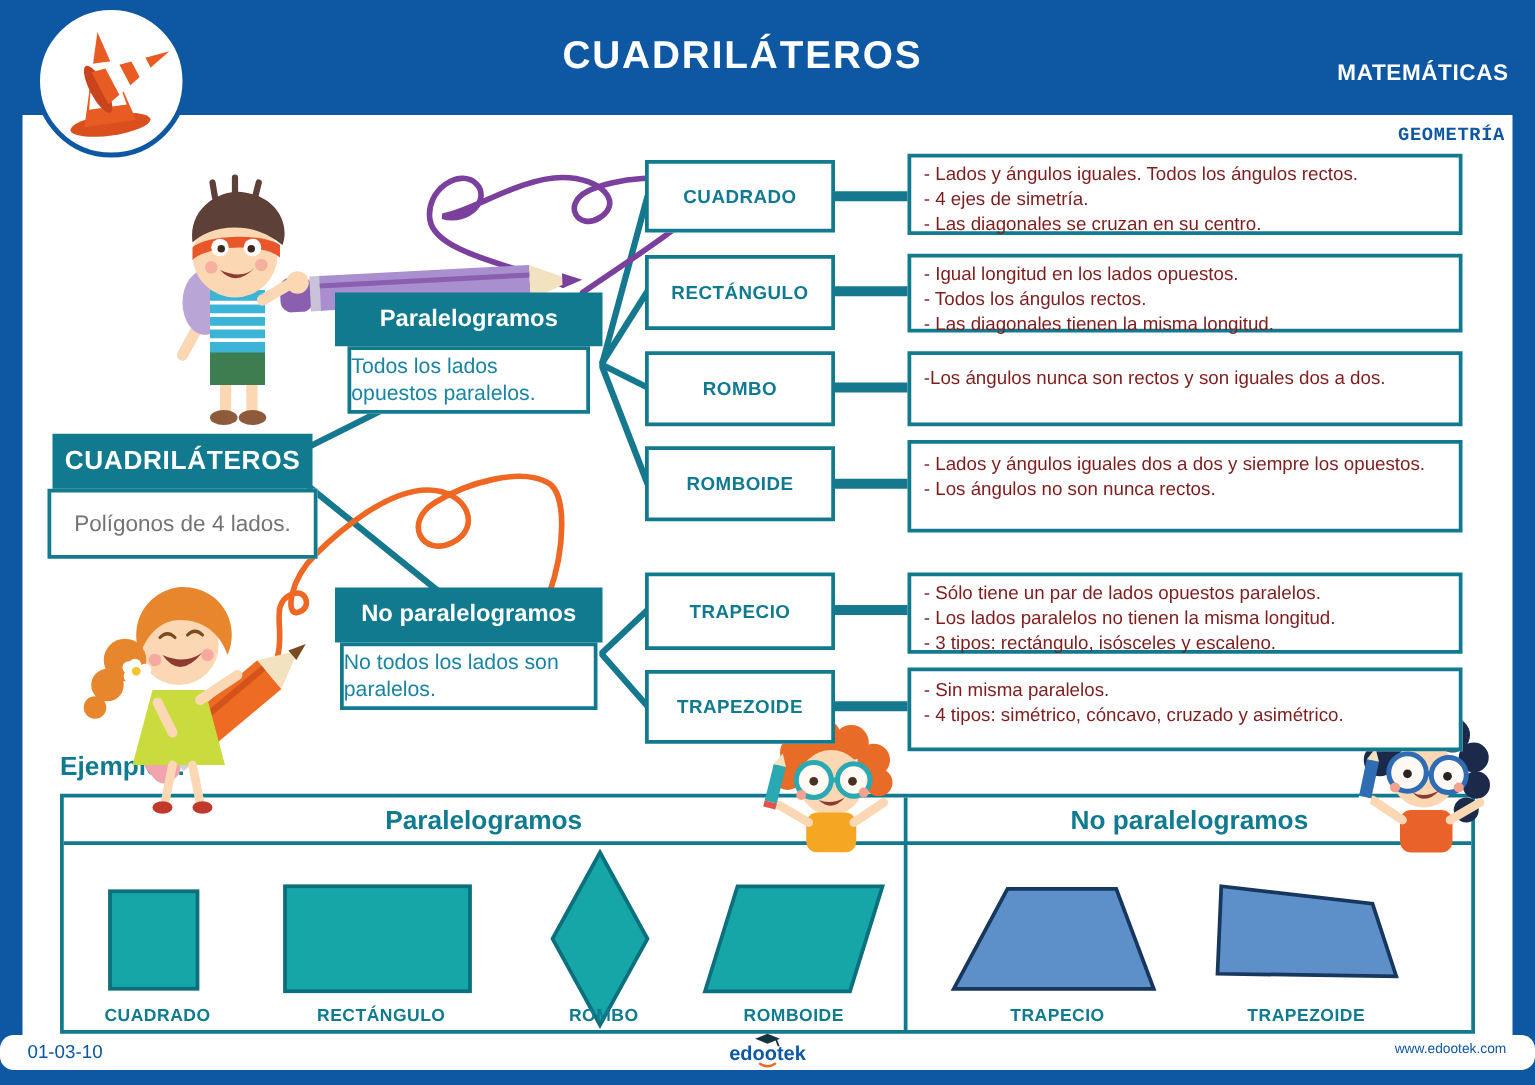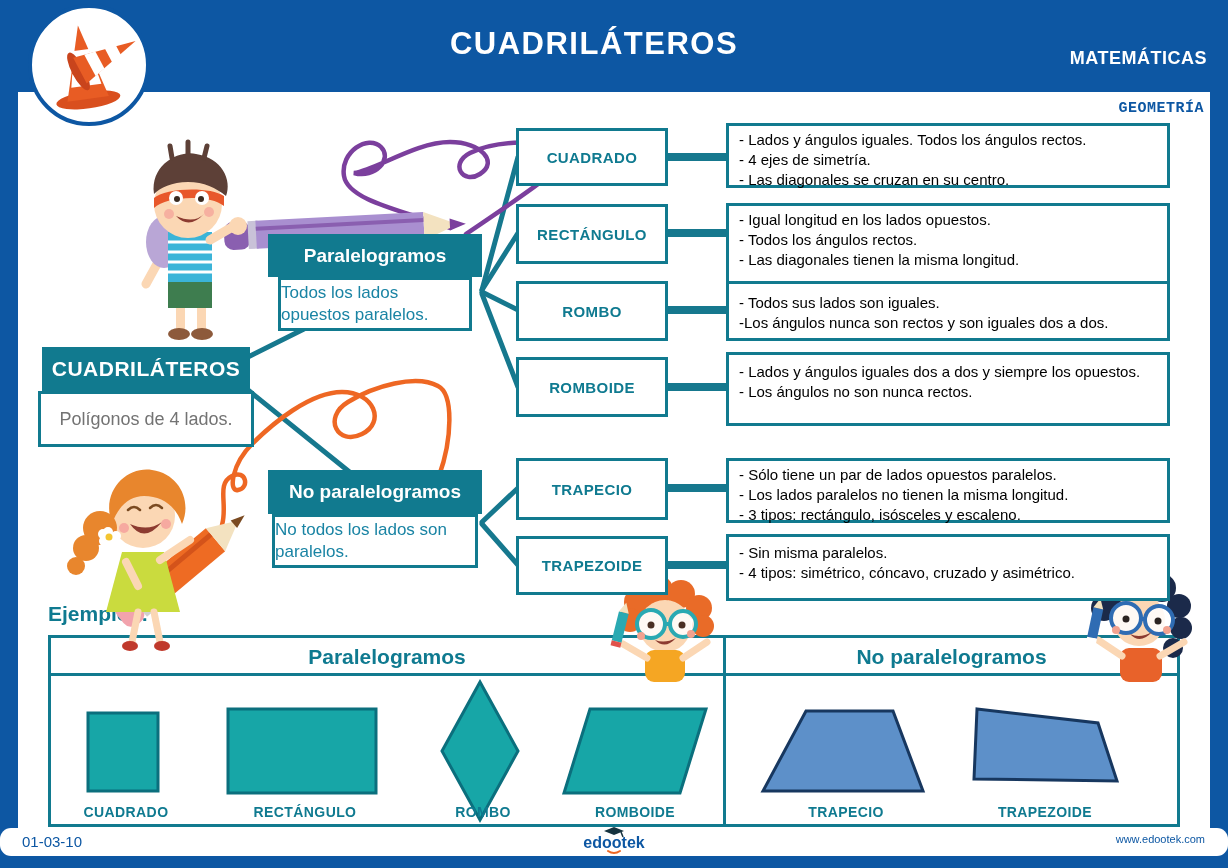--- a/index.html
+++ b/index.html
@@ -20,21 +20,21 @@
   .logo-circle { position:absolute; left:28px; top:4px; width:122px; height:122px; background:#ffffff;
                  border:4px solid #0d57a3; border-radius:50%; z-index:30; overflow:hidden; }
 
   svg.connect-layer { position:absolute; left:0; top:0; z-index:1; pointer-events:none; }
   .char { position:absolute; z-index:5; pointer-events:none; }
 
   .type-box { position:absolute; width:152px; border:3px solid #117a8f; background:#fff; display:flex;
               align-items:center; justify-content:center; color:#0f7a90; font-weight:bold; font-size:15px;
               letter-spacing:0.4px; z-index:10; }
   .desc-box { position:absolute; left:708px; width:444px; border:3px solid #117a8f; background:#fff;
-              padding:4px 8px 2px 10px; color:#000000; font-size:15px; line-height:20px; z-index:10; }
+              padding:4px 8px 2px 10px; color:#7f1d1d; font-size:15px; line-height:20px; z-index:10; }
 
   .branch-head { position:absolute; background:#117a8f; color:#fff; font-weight:bold; font-size:19px;
                  display:flex; align-items:center; justify-content:center; z-index:11; }
   .branch-sub  { position:absolute; border:3px solid #117a8f; background:#fff; color:#1a84a4; font-size:17px;
                  line-height:22px; display:flex; align-items:center; justify-content:center; text-align:left; z-index:10; }
   .root-head { position:absolute; background:#117a8f; color:#fff; font-weight:bold; font-size:21px;
                letter-spacing:0.5px; display:flex; align-items:center; justify-content:center; z-index:11; }
   .root-sub  { position:absolute; border:3px solid #117a8f; background:#fff; color:#737373; font-size:18px;
                display:flex; align-items:center; justify-content:center; z-index:10; }
 
@@ -255,27 +255,26 @@
     <div class="type-box" style="left:498px; top:189px; height:60px;">ROMBO</div>
     <div class="type-box" style="left:498px; top:265px; height:60px;">ROMBOIDE</div>
     <div class="type-box" style="left:498px; top:366px; height:62px;">TRAPECIO</div>
     <div class="type-box" style="left:498px; top:444px; height:59px;">TRAPEZOIDE</div>
 
     <div class="desc-box" style="top:31px; height:65px;">
       <div>- Lados y ángulos iguales. Todos los ángulos rectos.</div>
       <div>- 4 ejes de simetría.</div>
       <div>- Las diagonales se cruzan en su centro.</div>
     </div>
-    <div class="desc-box" style="top:111px; height:81px;">
+    <div class="desc-box" style="top:111px; height:63px;">
       <div>- Igual longitud en los lados opuestos.</div>
       <div>- Todos los ángulos rectos.</div>
       <div>- Las diagonales tienen la misma longitud.</div>
     </div>
     <div class="desc-box" style="top:189px; height:60px; padding-top:9px;">
-      <div>- Todos sus lados son iguales.</div>
       <div>-Los ángulos nunca son rectos y son iguales dos a dos.</div>
     </div>
     <div class="desc-box" style="top:260px; height:74px; padding-top:7px;">
       <div>- Lados y ángulos iguales dos a dos y siempre los opuestos.</div>
       <div>- Los ángulos no son nunca rectos.</div>
     </div>
     <div class="desc-box" style="top:366px; height:65px;">
       <div>- Sólo tiene un par de lados opuestos paralelos.</div>
       <div>- Los lados paralelos no tienen la misma longitud.</div>
       <div>- 3 tipos: rectángulo, isósceles y escaleno.</div>

